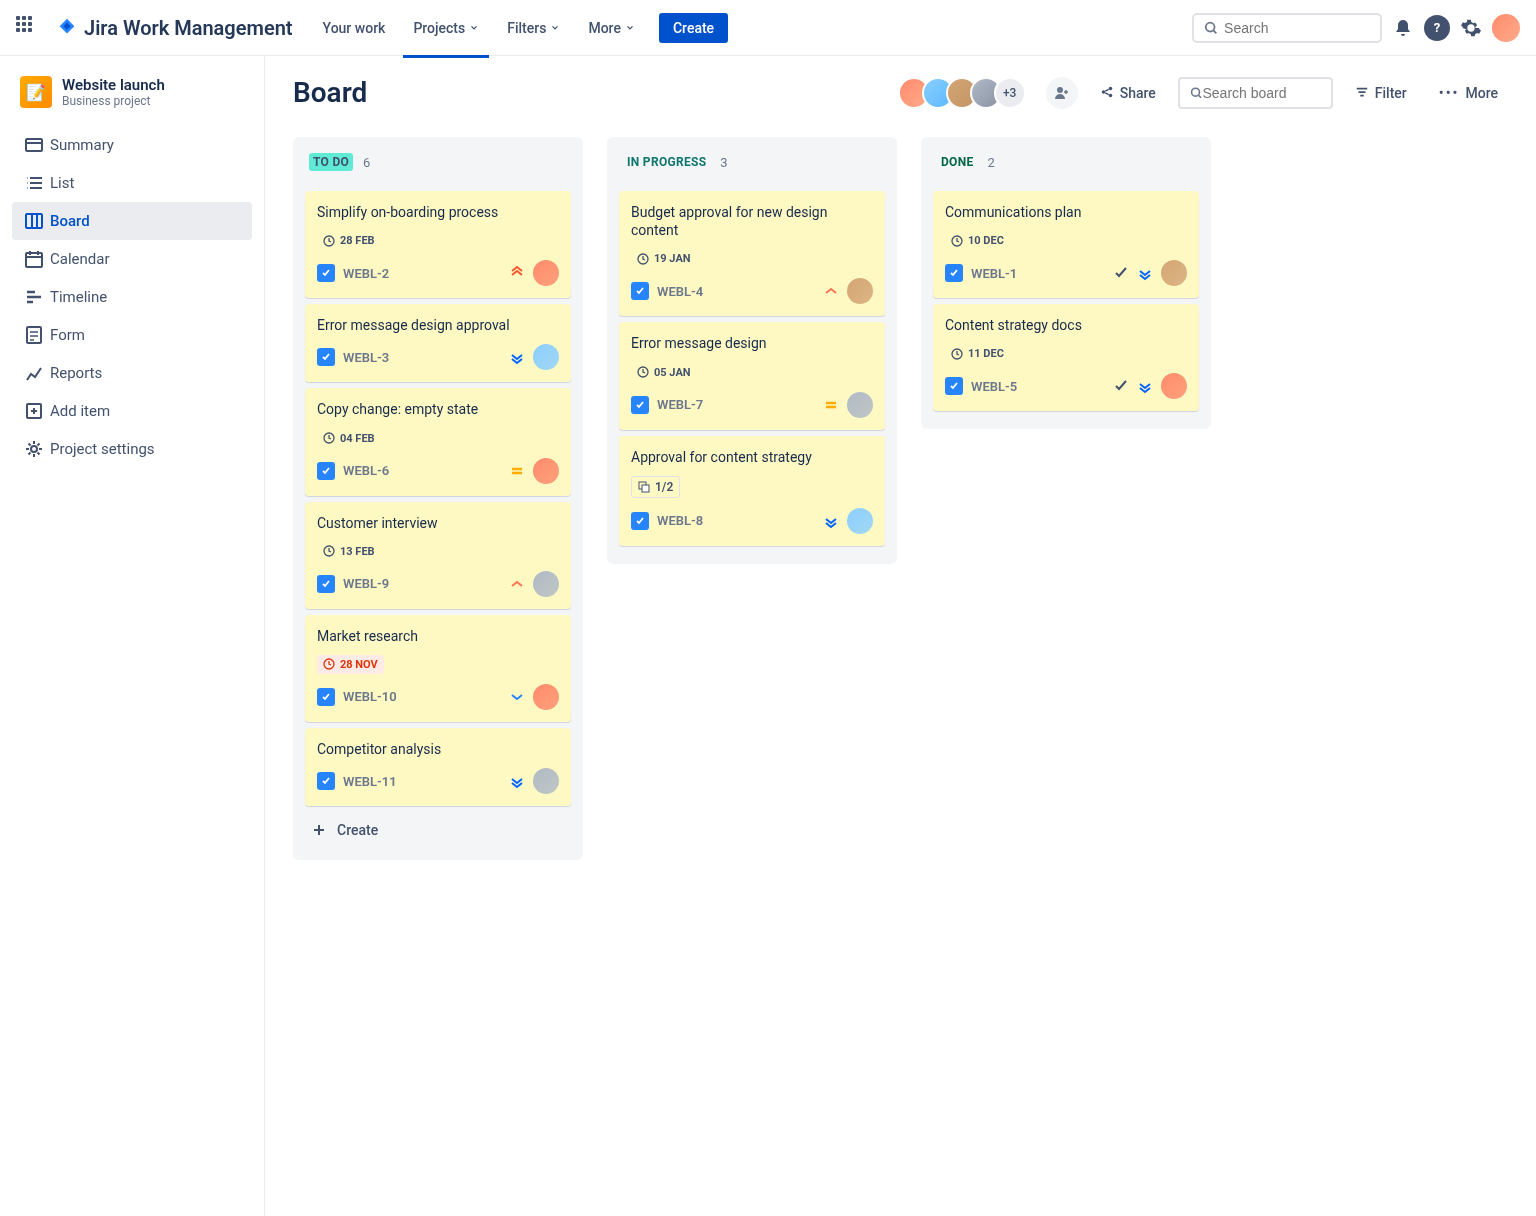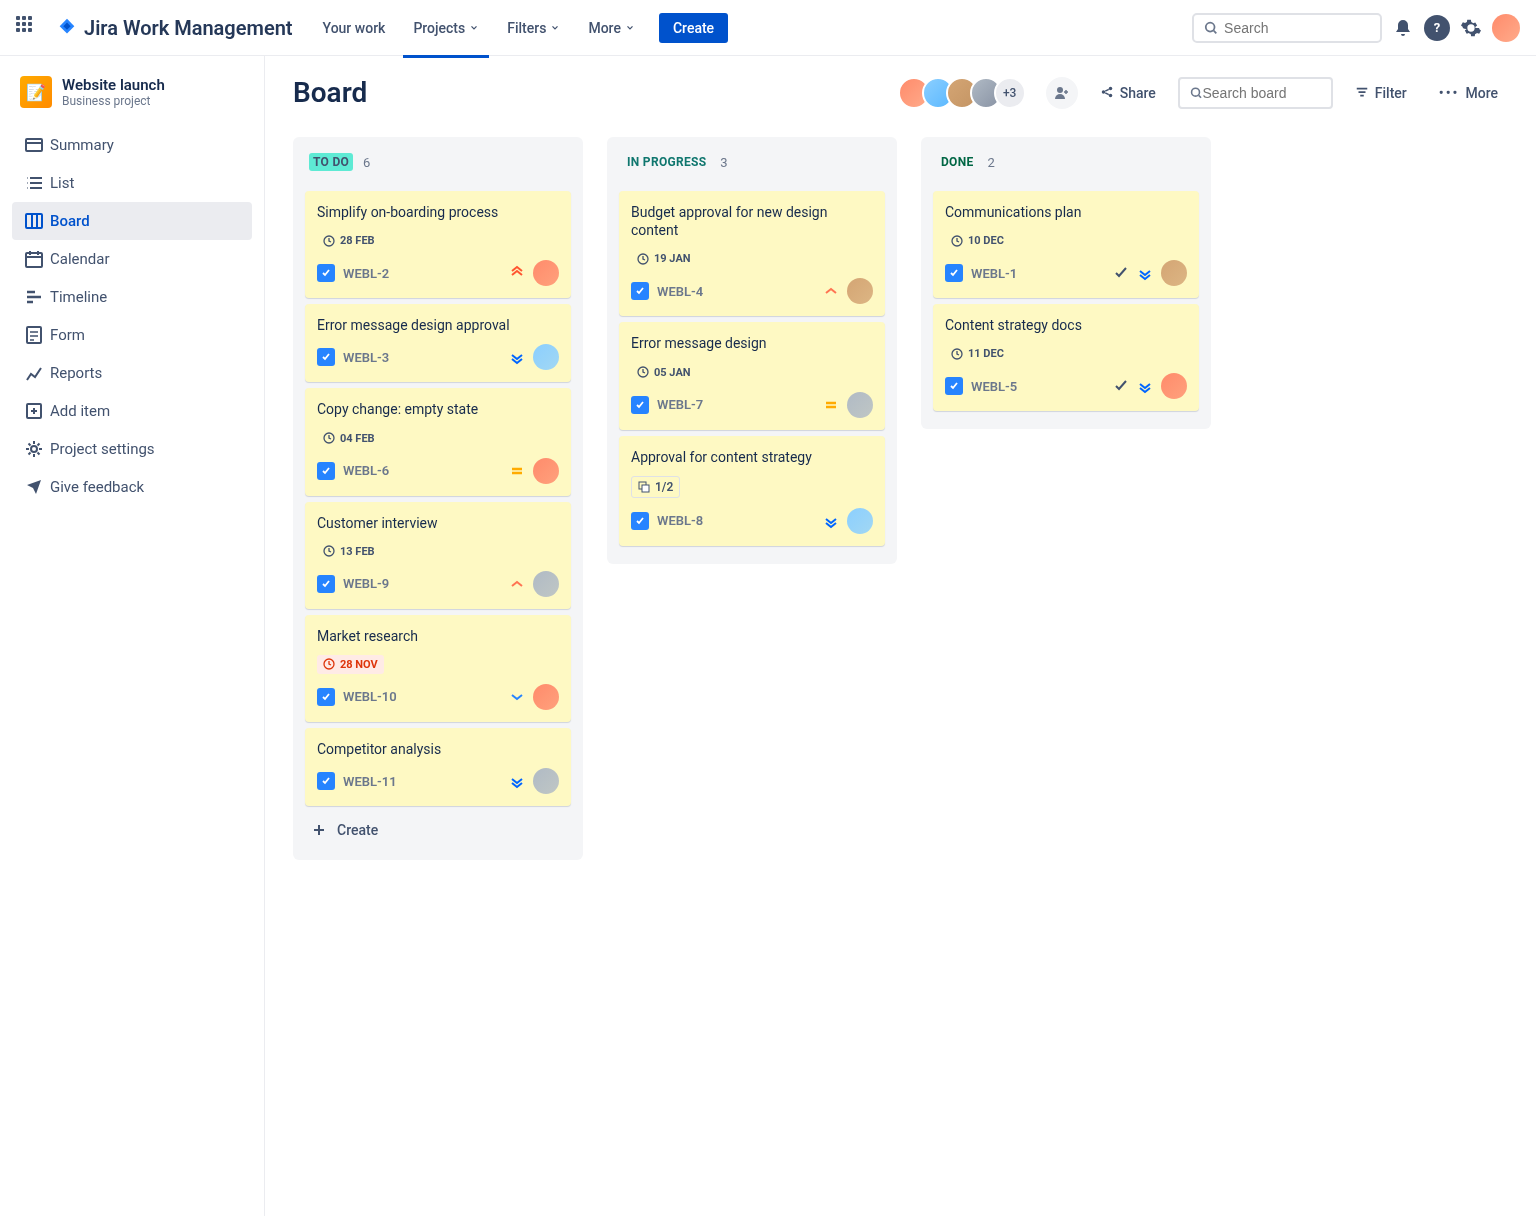--- a/index.html
+++ b/index.html
@@ -191,26 +191,20 @@
           </svg>
           <span>Add item</span>
         </div>
         <div class="side-item">
           <svg class="side-icon" viewBox="0 0 20 20">
             <circle cx="10" cy="10" r="3" stroke="#42526E" stroke-width="2" fill="none"></circle>
             <path d="M10 2v3M10 15v3M2 10h3M15 10h3M4.5 4.5l2 2M13.5 13.5l2 2M4.5 15.5l2-2M13.5 6.5l2-2" stroke="#42526E" stroke-width="2"></path>
           </svg>
           <span>Project settings</span>
         </div>
-        <div class="side-item">
-          <svg class="side-icon" viewBox="0 0 20 20">
-            <path d="M3 8l14-5-5 14-3-6z" fill="#42526E"></path>
-          </svg>
-          <span>Give feedback</span>
-        </div>
       </div>
   </div>
 
   <div class="main">
     <div class="board-header">
       <div class="page-title">Board</div>
       <div class="avatar-stack">
         <div class="av" style="background:linear-gradient(135deg,#FF8B6B,#FFAB8B)"></div>
         <div class="av" style="background:linear-gradient(135deg,#8BCFFF,#5BB8FF)"></div>
         <div class="av" style="background:linear-gradient(135deg,#D4A574,#C49564)"></div>

